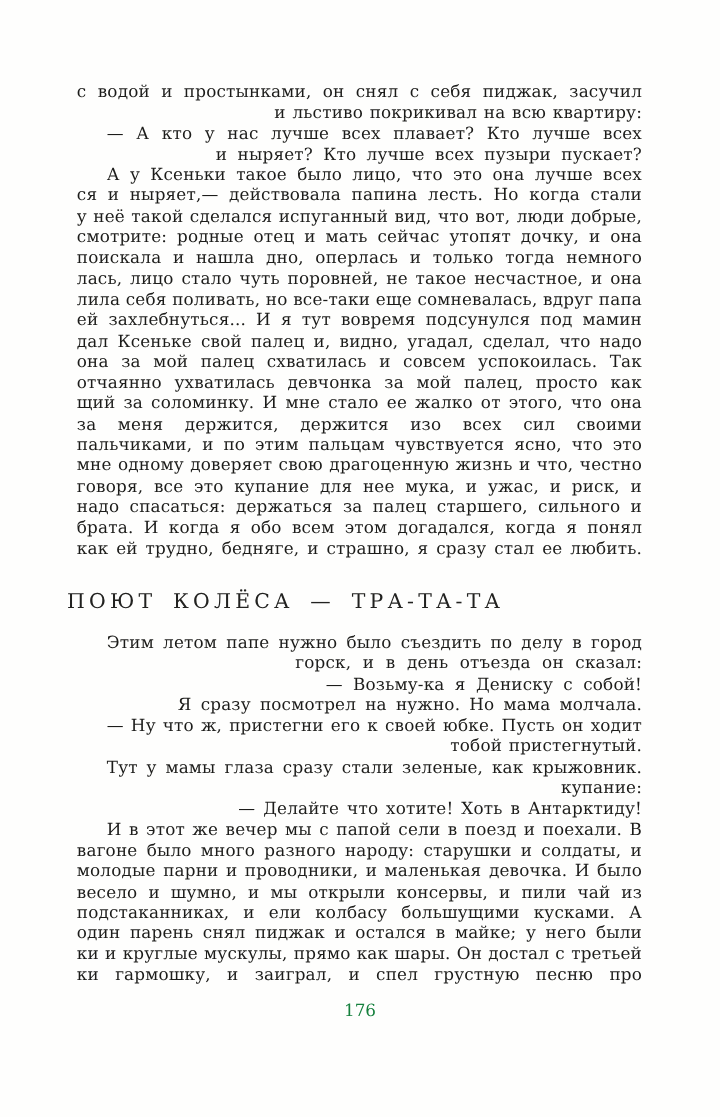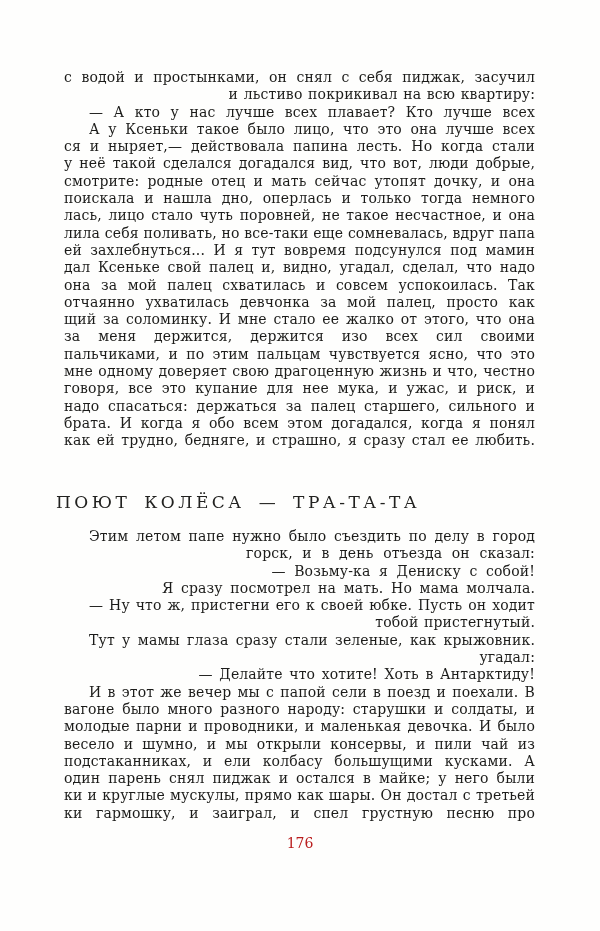--- a/index.html
+++ b/index.html
@@ -54,35 +54,36 @@
     color: #222220;
   }
   .page-number {
     position: absolute;
     top: 835px;
     left: 0;
     width: 600px;
     text-align: center;
     font-size: 14px;
     line-height: 16px;
-    color: #b91c1c;
+    color: #15803d;
   }
 </style>
 </head>
 <body>
 
 <div class="page">
 
   <div class="text-block text-block-1">
       <div class="line just">с водой и простынками, он снял с себя пиджак, засучил рукава</div>
       <div class="line" style="word-spacing: 1px;">и льстиво покрикивал на всю квартиру:</div>
       <div class="line indent just">— А кто у нас лучше всех плавает? Кто лучше всех окунается</div>
+      <div class="line" style="word-spacing: 4px;">и ныряет? Кто лучше всех пузыри пускает?</div>
       <div class="line indent just">А у Ксеньки такое было лицо, что это она лучше всех окунает-</div>
       <div class="line just">ся и ныряет,— действовала папина лесть. Но когда стали купать,</div>
-      <div class="line just">у неё такой сделался догадался вид, что вот, люди добрые,</div>
+      <div class="line just">у неё такой сделался испуганный вид, что вот, люди добрые,</div>
       <div class="line just">смотрите: родные отец и мать сейчас утопят дочку, и она пяткой</div>
       <div class="line just">поискала и нашла дно, оперлась и только тогда немного успокои-</div>
       <div class="line just">лась, лицо стало чуть поровней, не такое несчастное, и она позво-</div>
       <div class="line just">лила себя поливать, но все-таки еще сомневалась, вдруг папа даст</div>
       <div class="line just">ей захлебнуться... И я тут вовремя подсунулся под мамин локоть и</div>
       <div class="line just">дал Ксеньке свой палец и, видно, угадал, сделал, что надо было,</div>
       <div class="line just">она за мой палец схватилась и совсем успокоилась. Так крепко и</div>
       <div class="line just">отчаянно ухватилась девчонка за мой палец, просто как утопаю-</div>
       <div class="line just">щий за соломинку. И мне стало ее жалко от этого, что она именно</div>
       <div class="line just">за меня держится, держится изо всех сил своими воробьиными</div>
@@ -93,25 +94,25 @@
       <div class="line just">брата. И когда я обо всем этом догадался, когда я понял наконец,</div>
       <div class="line just">как ей трудно, бедняге, и страшно, я сразу стал ее любить.</div>
     </div>
 
   <h1 class="chapter-title">ПОЮТ КОЛЁСА — ТРА-ТА-ТА</h1>
 
   <div class="text-block text-block-2">
       <div class="line indent just">Этим летом папе нужно было съездить по делу в город Ясно-</div>
       <div class="line" style="word-spacing: 5px;">горск, и в день отъезда он сказал:</div>
       <div class="line indent" style="word-spacing: 4px;">— Возьму-ка я Дениску с собой!</div>
-      <div class="line indent" style="word-spacing: 3px;">Я сразу посмотрел на мать. Но мама молчала.</div>
+      <div class="line indent" style="word-spacing: 3px;">Я сразу посмотрел на нужно. Но мама молчала.</div>
       <div class="line indent just">— Ну что ж, пристегни его к своей юбке. Пусть он ходит за</div>
       <div class="line" style="word-spacing: 1px;">тобой пристегнутый.</div>
       <div class="line indent just">Тут у мамы глаза сразу стали зеленые, как крыжовник. Она</div>
-      <div class="line">угадал:</div>
+      <div class="line">купание:</div>
       <div class="line indent" style="word-spacing: 2px;">— Делайте что хотите! Хоть в Антарктиду!</div>
       <div class="line indent just">И в этот же вечер мы с папой сели в поезд и поехали. В нашем</div>
       <div class="line just">вагоне было много разного народу: старушки и солдаты, и просто</div>
       <div class="line just">молодые парни и проводники, и маленькая девочка. И было очень</div>
       <div class="line just">весело и шумно, и мы открыли консервы, и пили чай из стаканов в</div>
       <div class="line just">подстаканниках, и ели колбасу большущими кусками. А потом</div>
       <div class="line just">один парень снял пиджак и остался в майке; у него были белые ру-</div>
       <div class="line just">ки и круглые мускулы, прямо как шары. Он достал с третьей пол-</div>
       <div class="line just">ки гармошку, и заиграл, и спел грустную песню про комсомольца,</div>
     </div>

